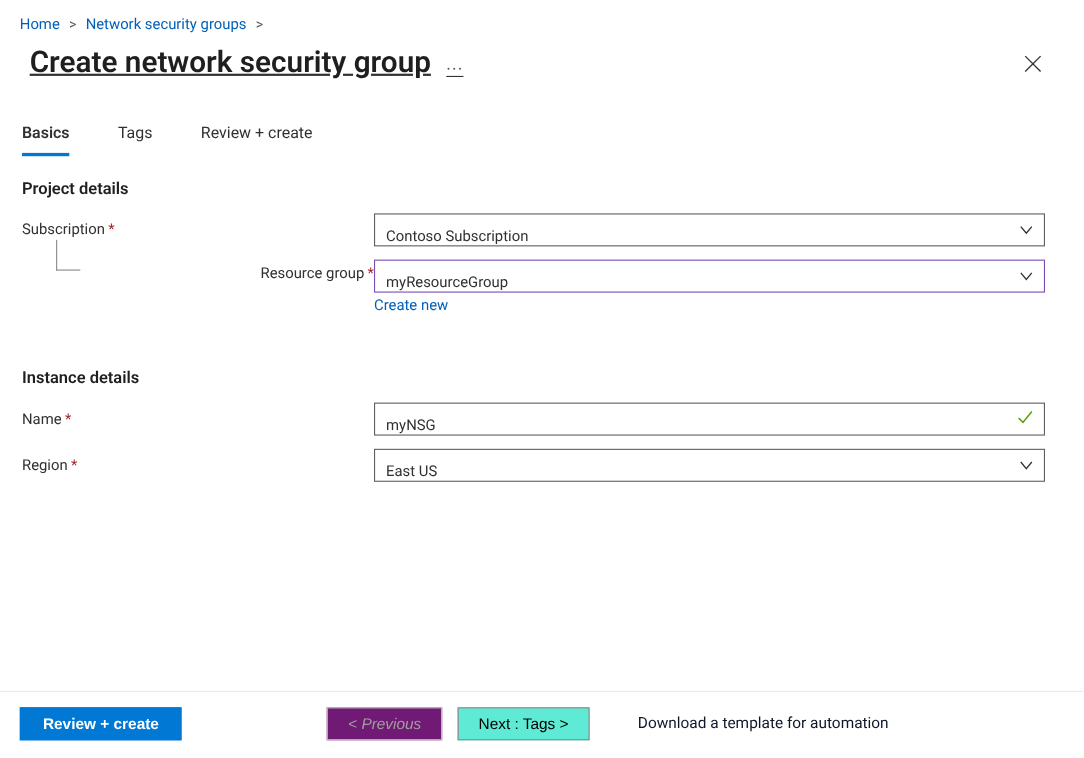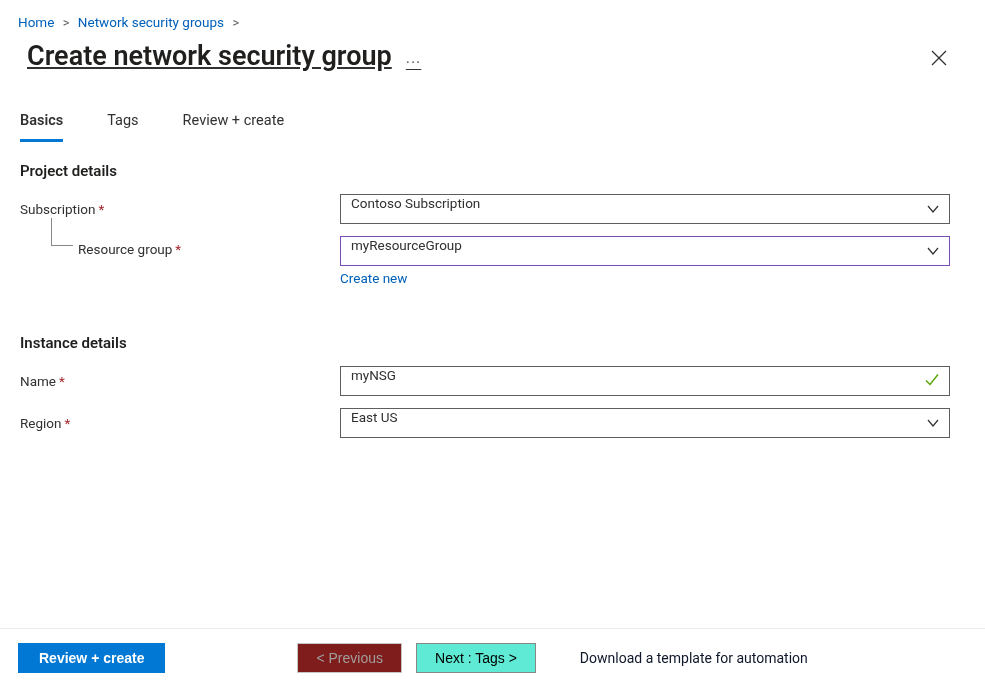--- a/index.html
+++ b/index.html
@@ -103,21 +103,21 @@
       border-bottom: 1px solid #8a8886;
     }
     .req-star { color: #a4262c; margin-left: 3px; }
     .input-col { flex: 1; max-width: 610px; }
     .dropdown, .textinput {
       position: relative;
       height: 30px;
       border: 1px solid #605e5c;
       background: #fff;
       display: flex;
-      align-items: flex-start;
+      align-items: flex-end;
       padding: 0 10px;
       font-size: 13.5px;
       cursor: pointer;
     }
     .dropdown.highlight { border-color: #794cb7; }
     .chev {
       position: absolute;
       right: 9px;
       top: 50%;
       transform: translateY(-50%);
@@ -161,21 +161,22 @@
       background: #0078d4;
       border-color: #0078d4;
       color: #fff;
       font-weight: 600;
       padding: 0 20px;
     }
     .btn.disabled {
       color: #a19f9d;
       border-color: #c8c6c4;
       cursor: default;
-      background: #7f1d1d;
+      background: #701a75;
+      font-style: italic;
     }
     .footer .prev { margin-left: 132px; }
     .footer .next { margin-left: 14px; }
     .footer-link {
       margin-left: 44px;
       font-size: 14px;
       color: #0f172a;
       text-decoration: none;
       cursor: pointer;
     }
@@ -222,21 +223,21 @@
         <span class="chev">
           <svg width="14" height="14" viewBox="0 0 14 14">
               <polyline points="2,4 7,10 12,4" fill="none" stroke="#323130" stroke-width="1.2"></polyline>
             </svg>
         </span>
       </div>
     </div>
   </div>
 
   <div class="form-row" style="align-items:flex-start;">
-    <div class="label-col indent" style="padding-top:5px;">
+    <div class="label-col indent" style="padding-top:5px;justify-content:flex-end;">
       <span class="indent-line"></span>
       <span>Resource group</span>
       <span class="req-star">*</span>
     </div>
     <div class="input-col">
       <div class="dropdown highlight">
         <span>myResourceGroup</span>
         <span class="chev">
           <svg width="14" height="14" viewBox="0 0 14 14">
               <polyline points="2,4 7,10 12,4" fill="none" stroke="#323130" stroke-width="1.2"></polyline>

